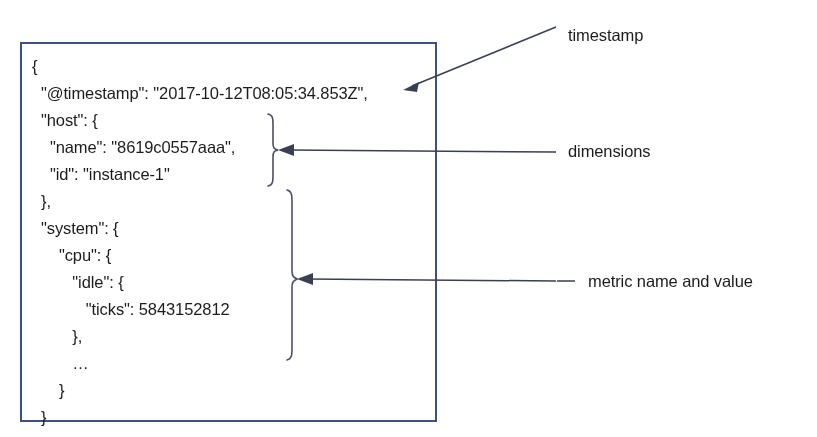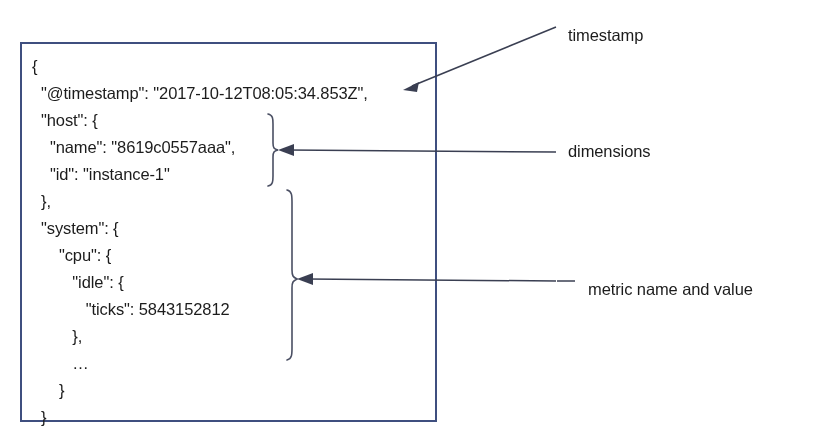--- a/index.html
+++ b/index.html
@@ -49,21 +49,21 @@
   .annotation-label {
     position: absolute;
     font-family: "Liberation Sans", sans-serif;
     font-size: 16.5px;
     color: #1c1c1c;
     white-space: nowrap;
     letter-spacing: -0.1px;
   }
   #label-timestamp { left: 568px; top: 26px; }
   #label-dimensions { left: 568px; top: 142px; }
-  #label-metric { left: 588px; top: 280px; }
+  #label-metric { left: 588px; top: 272px; }
 
   
   #overlay {
     position: absolute;
     left: 0;
     top: 0;
     width: 817px;
     height: 437px;
     pointer-events: none;
   }

